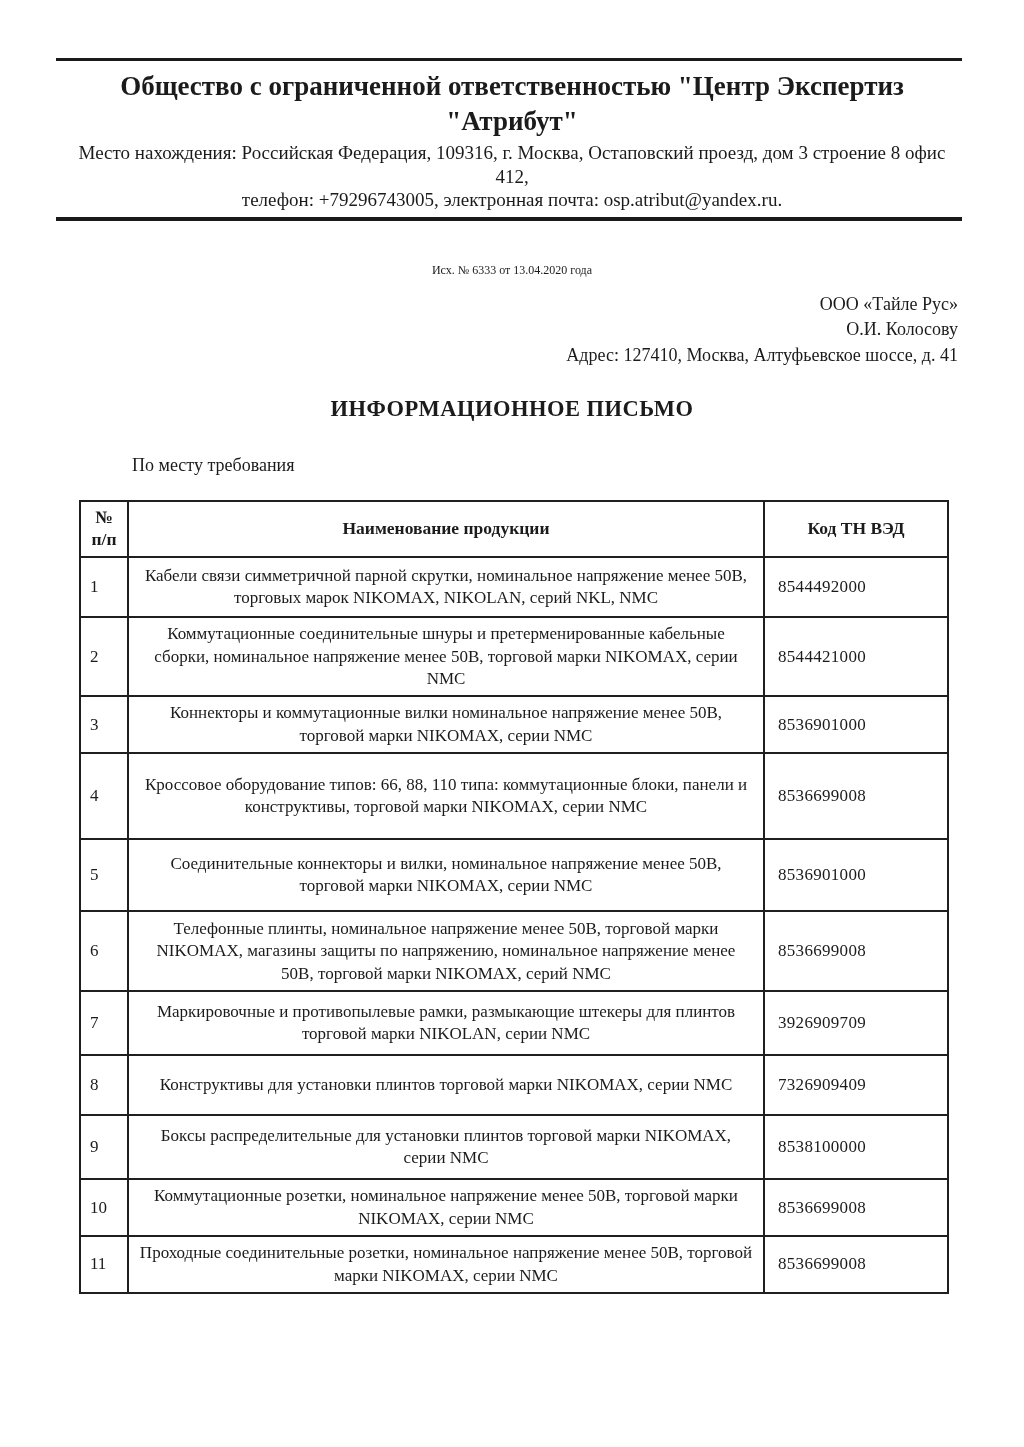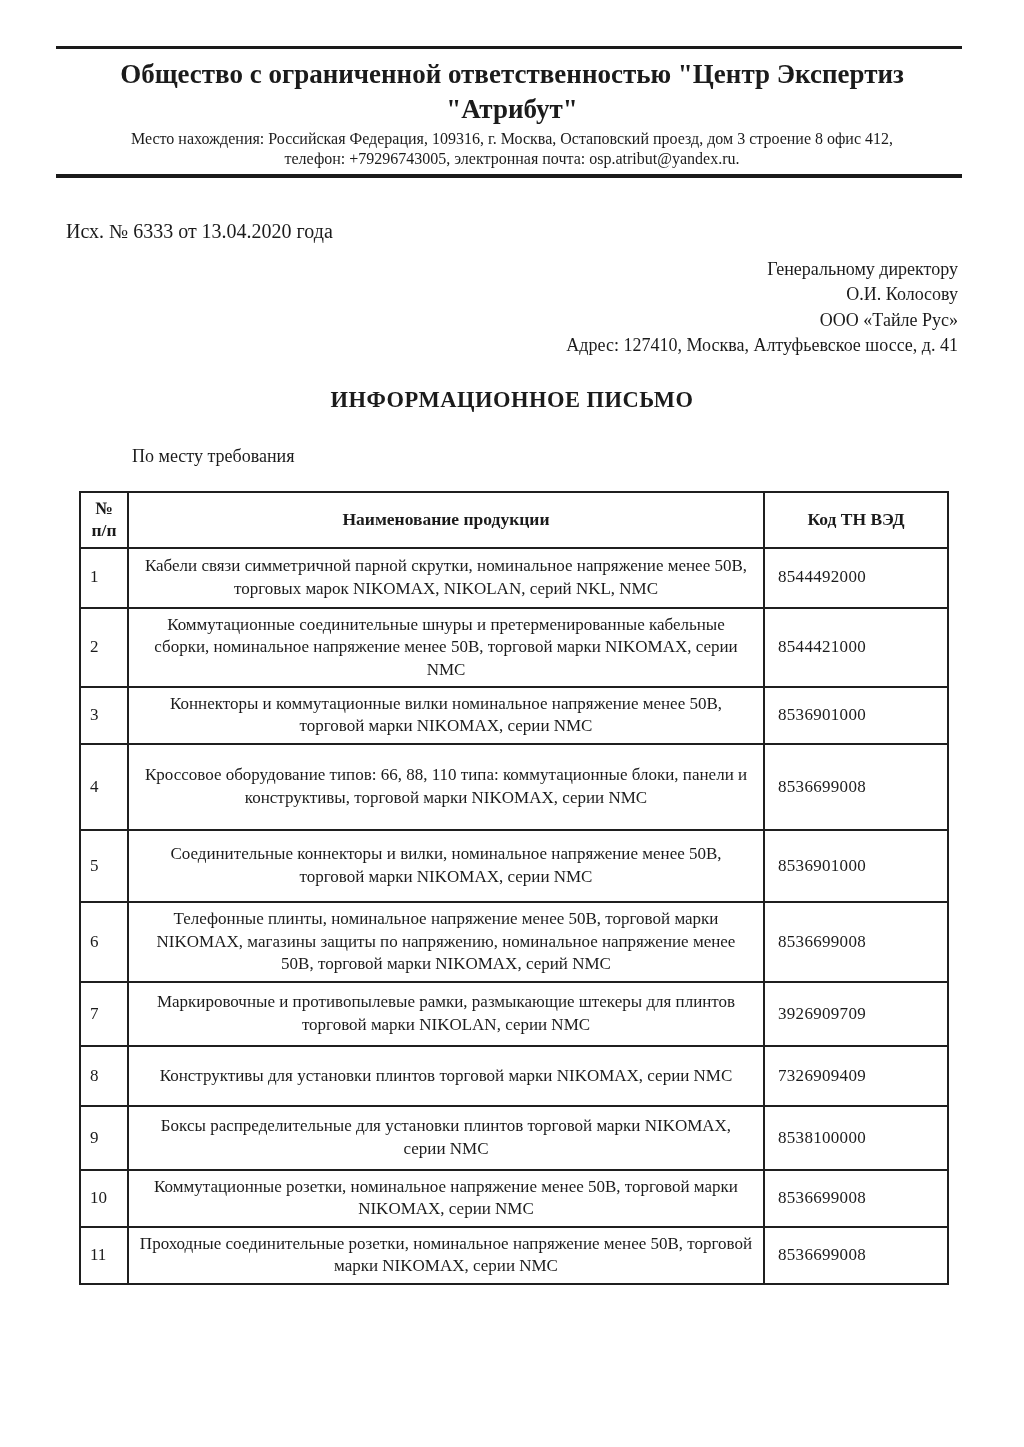--- a/index.html
+++ b/index.html
@@ -5,48 +5,49 @@
   * { box-sizing: border-box; }
   html, body { margin: 0; padding: 0; }
   body {
     width: 1024px;
     height: 1447px;
     background: #ffffff;
     font-family: "Liberation Serif", serif;
     color: #1b1b1b;
     overflow: hidden;
   }
-  .page { padding: 0 66px; }
+  .page { padding: 12px 66px; }
 
   
   .rule {
     border: none;
     border-top: 3px solid #1a1a1a;
     margin-left: -10px;
     margin-right: -4px;
   }
   .rule-top { margin-top: 46px; }
   .rule-bottom { border-top-width: 4px; margin-top: 5px; }
   .org-name {
     text-align: center;
     font-size: 27px;
     font-weight: bold;
     line-height: 1.28;
     margin: 7px 0 3px 0;
   }
   .letterhead-line {
     text-align: center;
-    font-size: 16px;
+    font-size: 19px;
     line-height: 1.24;
   }
 
   
   .ref-line {
     margin-top: 42px;
-    font-size: 20px;
+    font-size: 12px;
+    text-align: center;
   }
   .addressee {
     margin-top: 14px;
     text-align: right;
     font-size: 18px;
     line-height: 1.42;
   }
 
   
   .doc-title {
@@ -122,23 +123,22 @@
       <span>"Атрибут"</span>
     </div>
     <div class="letterhead-line">Место нахождения: Российская Федерация, 109316, г. Москва, Остаповский проезд, дом 3 строение 8 офис 412,</div>
     <div class="letterhead-line">телефон: +79296743005, электронная почта: osp.atribut@yandex.ru.</div>
     <hr class="rule rule-bottom">
   </div>
 
   <div class="ref-line">Исх. № 6333  от 13.04.2020 года</div>
 
   <div class="addressee">
-    <div>Генеральному директору</div>
+    <div>ООО «Тайле Рус»</div>
     <div>О.И. Колосову</div>
-    <div>ООО «Тайле Рус»</div>
     <div>Адрес: 127410, Москва, Алтуфьевское шоссе, д. 41</div>
   </div>
 
   <div class="doc-title">ИНФОРМАЦИОННОЕ ПИСЬМО</div>
 
   <div class="subtitle">По месту требования</div>
 
 
   <table class="products">
     <colgroup>

